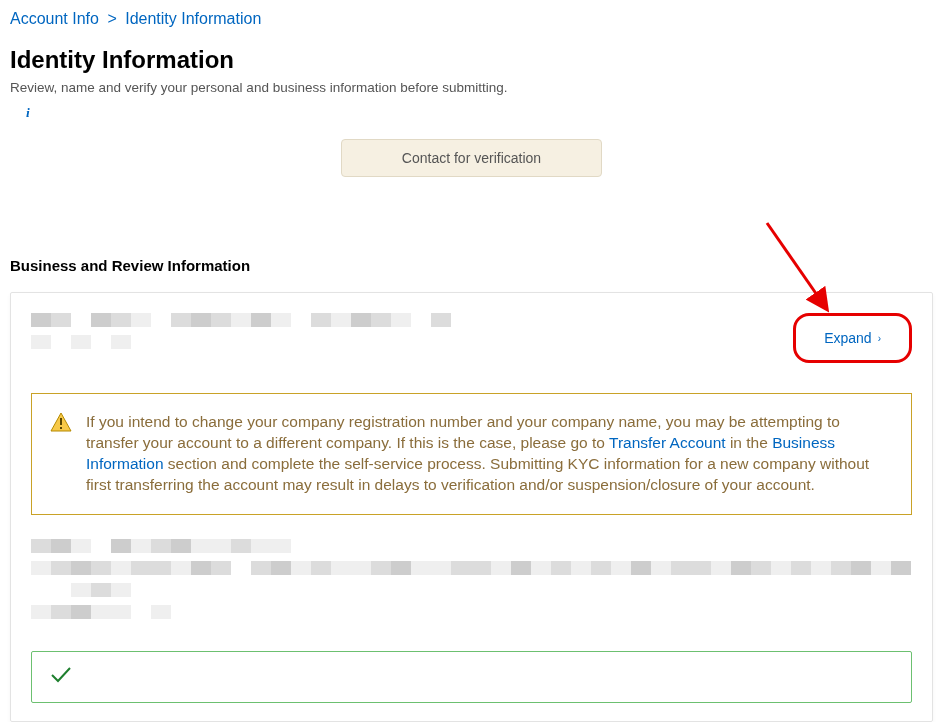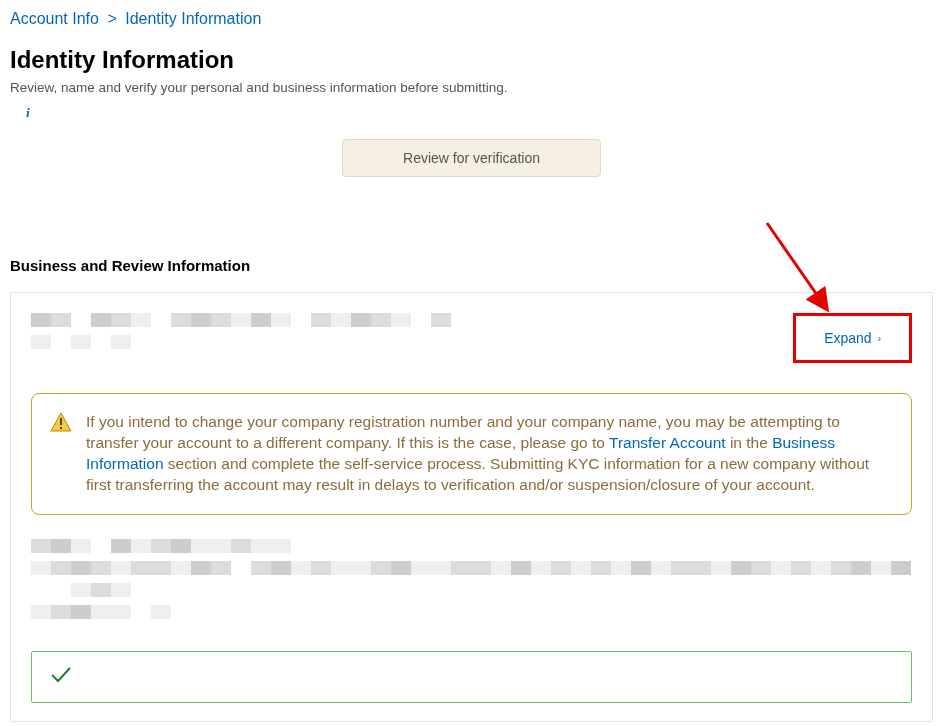--- a/index.html
+++ b/index.html
@@ -94,32 +94,32 @@
       align-items: center;
       gap: 6px;
       color: #0066c0;
       font-size: 14px;
       text-decoration: none;
       padding: 6px 14px;
     }
     .expand-chevron { font-size: 10px; color: #0066c0; }
     .expand-highlight {
       border: 3px solid #e60000;
-      border-radius: 0;
+      border-radius: 16px;
       padding: 8px 14px;
     }
     .annot-arrow {
       position: absolute;
       top: -80px;
       right: 80px;
       pointer-events: none;
     }
     .warning-box {
       border: 1px solid #c9a227;
-      border-radius: 8px;
+      border-radius: 0;
       background: #ffffff;
       padding: 18px 20px 18px 18px;
       display: flex;
       gap: 14px;
       margin-bottom: 24px;
     }
     .warn-icon-wrap { flex-shrink: 0; }
     .warning-text {
       font-size: 15.5px;
       color: #8a6d3b;
@@ -150,21 +150,21 @@
   <a href="#">Identity Information</a>
 </div>
 
 <h1 class="page-title">Identity Information</h1>
 <p class="subtitle">Review, name and verify your personal and business information before submitting.</p>
 <div class="info-banner">
   <span class="info-icon">i</span>
 </div>
 
 <div class="submit-row">
-  <button class="submit-btn">Review for verification</button>
+  <button class="submit-btn">Contact for verification</button>
 </div>
 
 <div class="section-header">Business and Review Information</div>
 
 <div class="section-card">
 
   <svg class="annot-arrow" width="100" height="110" viewBox="0 0 100 110">
     <defs>
       <marker id="arrowhead" markerWidth="8" markerHeight="8" refX="5" refY="4" orient="auto">
         <path d="M0,0 L8,4 L0,8 Z" fill="#e60000"></path>

